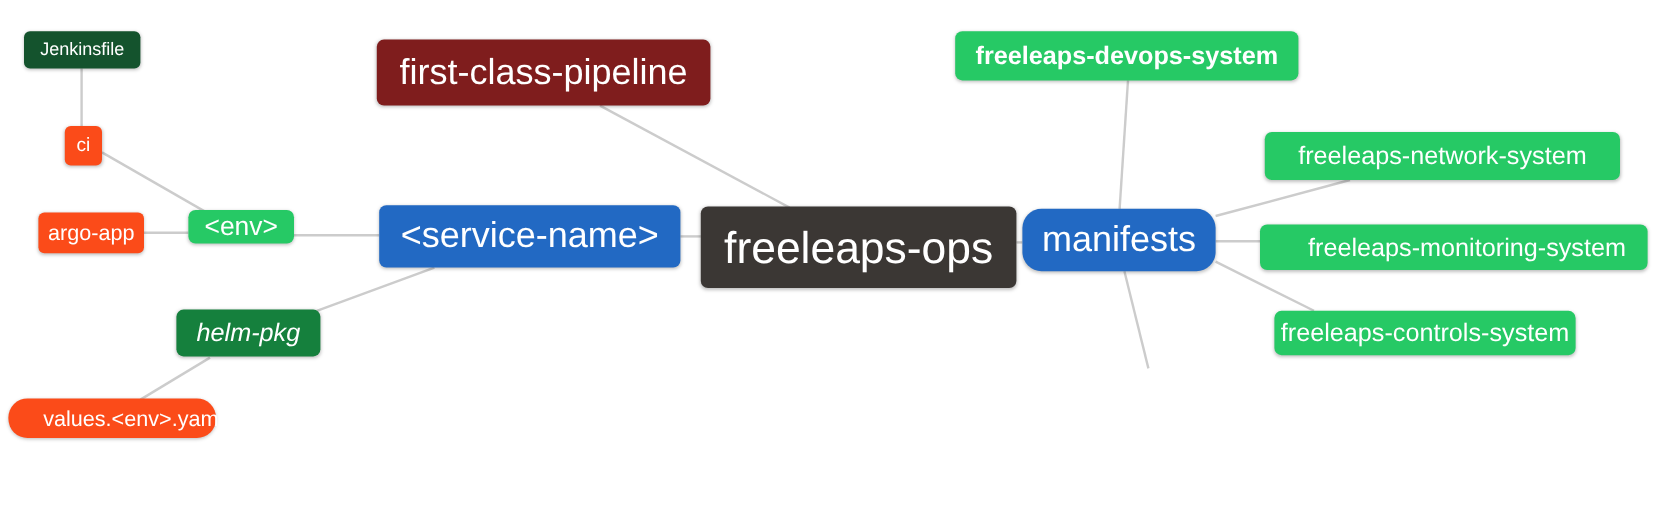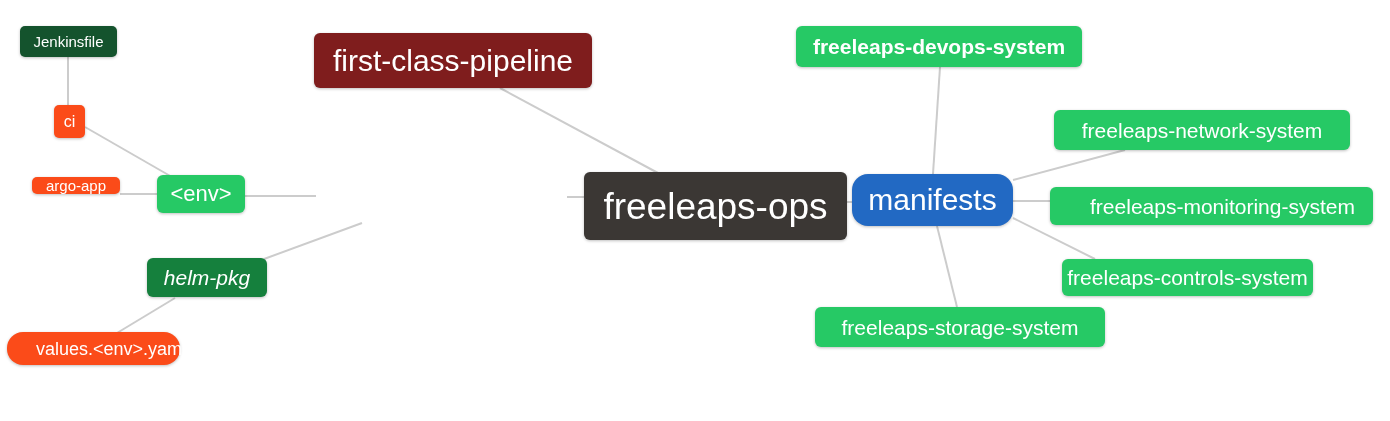--- a/index.html
+++ b/index.html
@@ -40,22 +40,22 @@
     line-height: 1;
   }
   .orange { background: #F8A51E; }
   .red    { background: #FB4B19; }
   .green  { background: #26C965; }
   .blue   { background: #2269C3; }
   .dark   { background: #3B3734; }
 
   #n-jenkinsfile               { left:20px;   top:26px;  width:97px;  height:31px; font-size:15px; border-radius:5px; }
   #n-ci                        { left:54px;   top:105px; width:31px;  height:33px; font-size:16px; border-radius:5px; }
-  #n-argo-app                  { left:32px;   top:177px; width:88px;  height:17px; font-size:15px; border-radius:5px; }
-  #n-env                       { left:157px;  top:175px; width:88px;  height:38px; font-size:22px; }
+  #n-argo-app                  { left:32px;   top:177px; width:88px;  height:34px; font-size:18px; border-radius:5px; }
+  #n-env                       { left:157px;  top:175px; width:88px;  height:28px; font-size:22px; }
   #n-helm-pkg                  { left:147px;  top:258px; width:120px; height:39px; font-size:21px; }
   #n-values-env-yaml           { left:7px;    top:332px; width:173px; height:33px; font-size:18px; border-radius:16px;padding-left:35px; }
   #n-first-class-pipeline      { left:314px;  top:33px;  width:278px; height:55px; font-size:30px; }
   #n-service-name              { left:316px;  top:171px; width:251px; height:52px; font-size:30px; }
   #n-freeleaps-ops             { left:584px;  top:172px; width:263px; height:68px; font-size:37px; }
   #n-manifests                 { left:852px;  top:174px; width:161px; height:52px; font-size:30px; }
   #n-freeleaps-devops-system   { left:796px;  top:26px;  width:286px; height:41px; font-size:21px;font-weight:bold; }
   #n-freeleaps-network-system  { left:1054px; top:110px; width:296px; height:40px; font-size:21px; }
   #n-freeleaps-monitoring-system { left:1050px; top:187px; width:323px; height:38px; font-size:21px;padding-left:22px; }
   #n-freeleaps-controls-system { left:1062px; top:259px; width:251px; height:37px; font-size:21px; }
@@ -83,21 +83,21 @@
     <line class="edge" x1="937" y1="226" x2="957" y2="307"></line>
   </svg>
 
   <div class="node orange" id="n-jenkinsfile" style="background: #14532d;">Jenkinsfile</div>
   <div class="node red" id="n-ci" style="background: rgb(251, 75, 25);">ci</div>
   <div class="node red" id="n-argo-app" style="background: rgb(251, 75, 25);">argo-app</div>
   <div class="node green" id="n-env" style="background: rgb(38, 201, 101);">&lt;env&gt;</div>
   <div class="node green" id="n-helm-pkg" style="background: #15803d; font-style: italic;">helm-pkg</div>
   <div class="node red" id="n-values-env-yaml" style="background: rgb(251, 75, 25);">values.&lt;env&gt;.yaml</div>
   <div class="node blue" id="n-first-class-pipeline" style="background: #7f1d1d;">first-class-pipeline</div>
+  <div class="node blue" id="n-service-name" style="background: rgb(34, 105, 195);">&lt;service-name&gt;</div>
   <div class="node dark" id="n-freeleaps-ops" style="background: rgb(59, 55, 52);">freeleaps-ops</div>
   <div class="node blue" id="n-manifests" style="background: rgb(34, 105, 195); border-radius: 16px;">manifests</div>
   <div class="node green" id="n-freeleaps-devops-system" style="background: rgb(38, 201, 101);">freeleaps-devops-system</div>
   <div class="node green" id="n-freeleaps-network-system" style="background: rgb(38, 201, 101);">freeleaps-network-system</div>
   <div class="node green" id="n-freeleaps-monitoring-system" style="background: rgb(38, 201, 101);">freeleaps-monitoring-system</div>
   <div class="node green" id="n-freeleaps-controls-system" style="background: rgb(38, 201, 101);">freeleaps-controls-system</div>
-  <div class="node green" id="n-freeleaps-storage-system" style="background: rgb(38, 201, 101);">freeleaps-storage-system</div>
 
 </div>
 
 </body></html>

